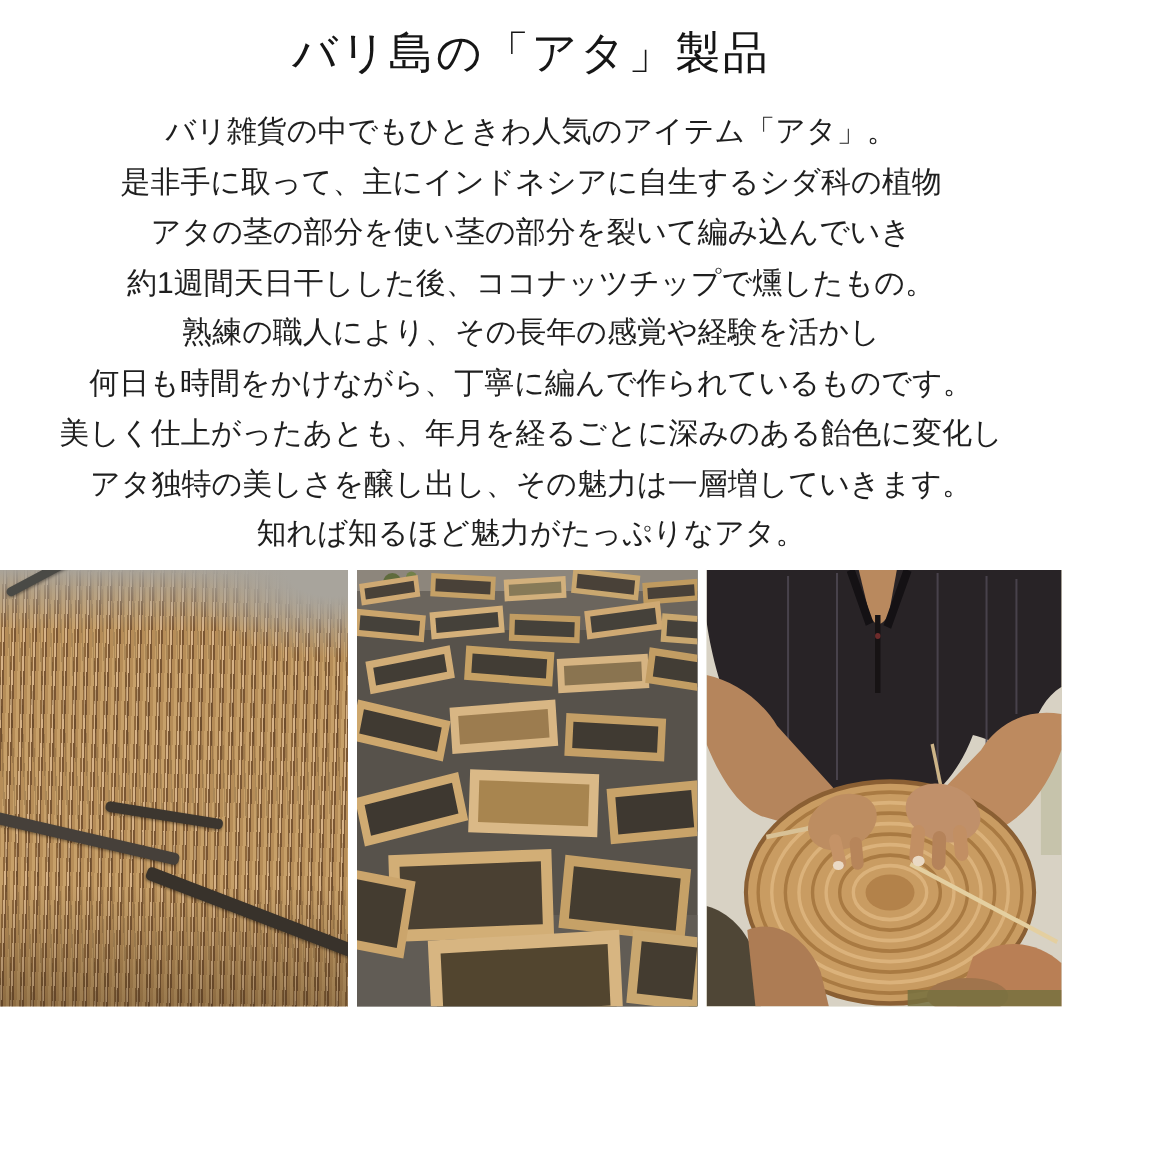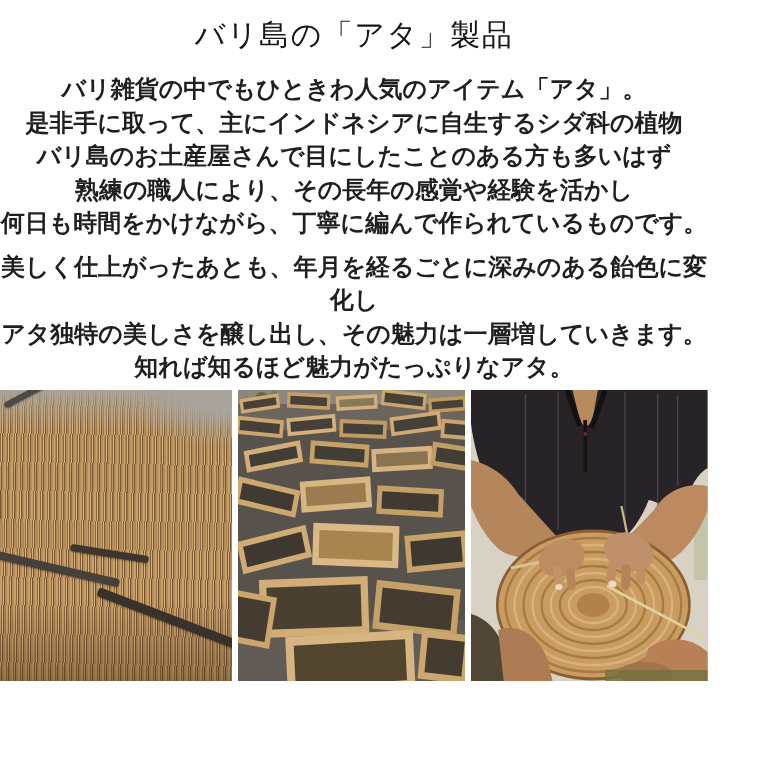--- a/index.html
+++ b/index.html
@@ -7,24 +7,24 @@
   .page{width:708px;height:780px;display:flex;flex-direction:column;}
 
   .page-title{
     margin:15px 0 0;
     text-align:center;
     font-size:30px;
     font-weight:500;
     letter-spacing:.05em;
     color:#161616;
   }
-  .para{margin:0;text-align:center;font-size:24px;line-height:33.5px;font-weight:700;}
+  .para{margin:0;text-align:center;font-size:20px;line-height:33.5px;font-weight:400;}
   .para .line{display:block;}
   .para-intro{margin-top:16px;}
-  .para-appeal{margin-top:10px;}
+  .para-appeal{}
 
   .photo-strip{margin-top:6px;display:flex;gap:6px;height:291px;}
   figure{margin:0;}
   .photo{height:291px;position:relative;overflow:hidden;background:#b0a98f;}
   .photo svg{display:block;width:100%;height:100%;}
 
   
   .photo-1{
     width:256px;
     background:
@@ -47,21 +47,22 @@
 </head>
 <body>
 
 <div class="page">
 
   <h1 class="page-title">バリ島の「アタ」製品</h1>
 
   <p class="para para-intro">
     <span class="line">バリ雑貨の中でもひときわ人気のアイテム「アタ」。</span>
     <span class="line">是非手に取って、主にインドネシアに自生するシダ科の植物</span>
-    <span class="line">バリ島のお土産屋さんで目にしたことのある方も多いはず</span>
+    <span class="line">アタの茎の部分を使い茎の部分を裂いて編み込んでいき</span>
+    <span class="line">約1週間天日干しした後、ココナッツチップで燻したもの。</span>
     <span class="line">熟練の職人により、その長年の感覚や経験を活かし</span>
     <span class="line">何日も時間をかけながら、丁寧に編んで作られているものです。</span>
   </p>
 
   <p class="para para-appeal">
     <span class="line">美しく仕上がったあとも、年月を経るごとに深みのある飴色に変化し</span>
     <span class="line">アタ独特の美しさを醸し出し、その魅力は一層増していきます。</span>
     <span class="line">知れば知るほど魅力がたっぷりなアタ。</span>
   </p>
 

